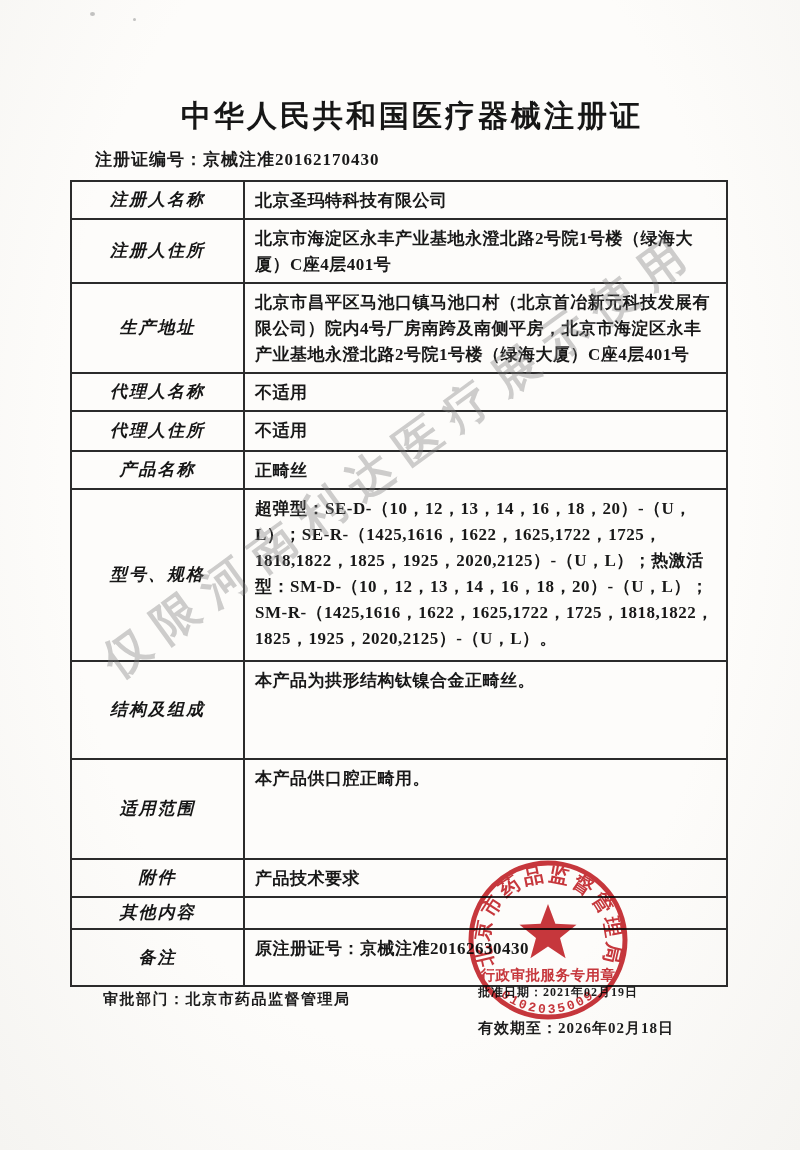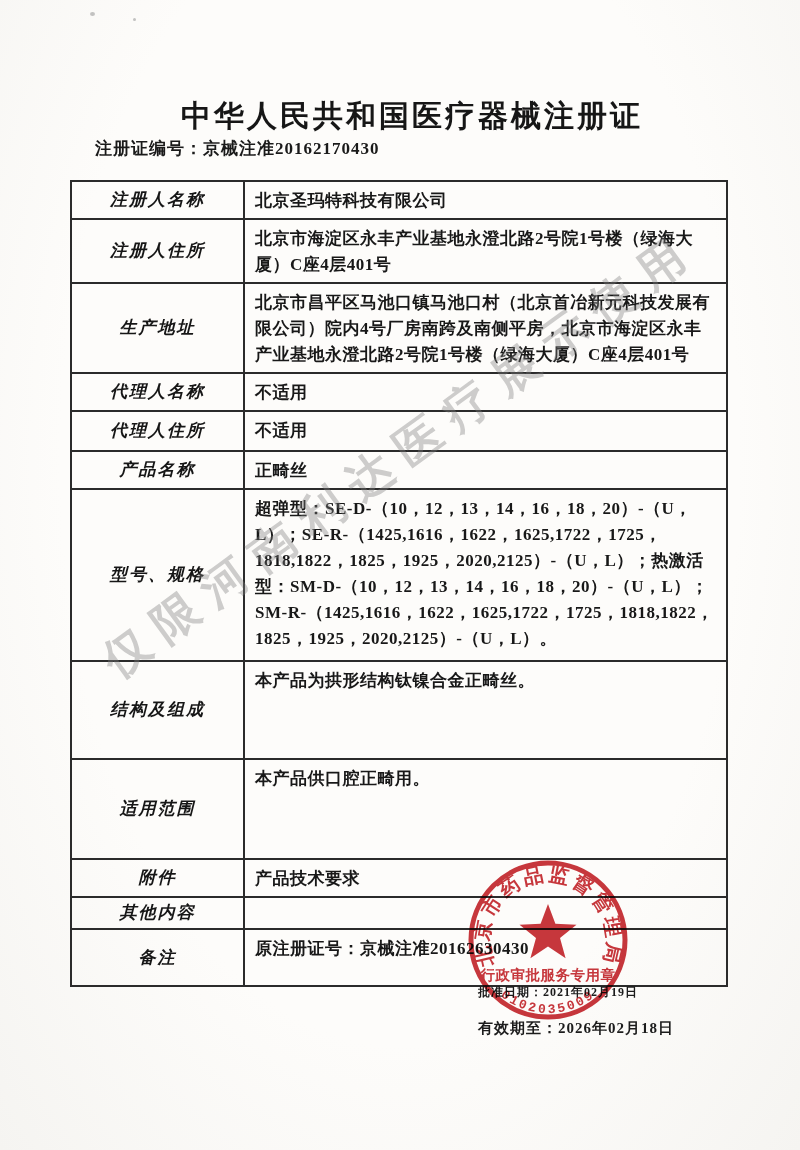--- a/index.html
+++ b/index.html
@@ -13,21 +13,21 @@
     overflow:hidden;
   }
   
   .title{
     position:absolute;top:84px;left:0;width:100%;
     text-align:center;font-size:30px;font-weight:bold;
     letter-spacing:3px;margin:12px;color:#161616;
   }
   
   .certline{
-    position:absolute;top:137px;left:95px;
+    position:absolute;top:148px;left:95px;
     font-size:17px;font-weight:bold;letter-spacing:1px;color:#1a1a1a;
   }
   
   table.cert{
     position:absolute;left:70px;top:180px;width:658px;
     border-collapse:collapse;table-layout:fixed;
   }
   table.cert th, table.cert td{
     border:2px solid #2b2b2b;
     font-size:17px;line-height:26px;
@@ -133,20 +133,23 @@
           <th>其他内容</th>
           <td></td>
         </tr>
         <tr style="height: 57px; border-radius: 13px;">
           <th>备注</th>
           <td>原注册证号：京械注准20162630430</td>
         </tr>
       </tbody>
   </table>
 
+  <div class="dept">
+    <span>审批部门：</span><span>北京市药品监督管理局</span>
+  </div>
 
   <div class="dateline1">
     <span>批准日期：</span><span>2021年02月19日</span>
   </div>
 
   <div class="dateline2">
     <span>有效期至：</span><span>2026年02月18日</span>
   </div>
 
   <svg class="stamp" viewBox="445 837 200 200" xmlns="http://www.w3.org/2000/svg">

